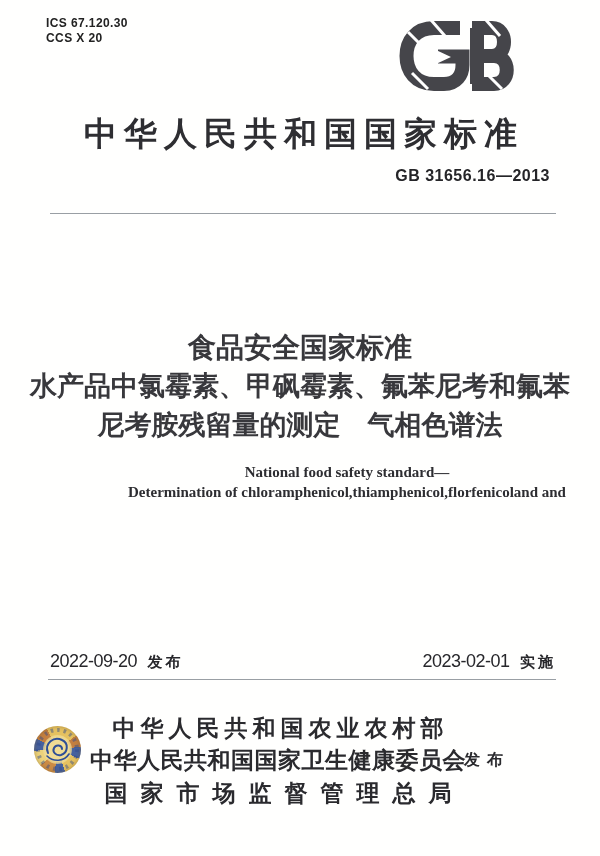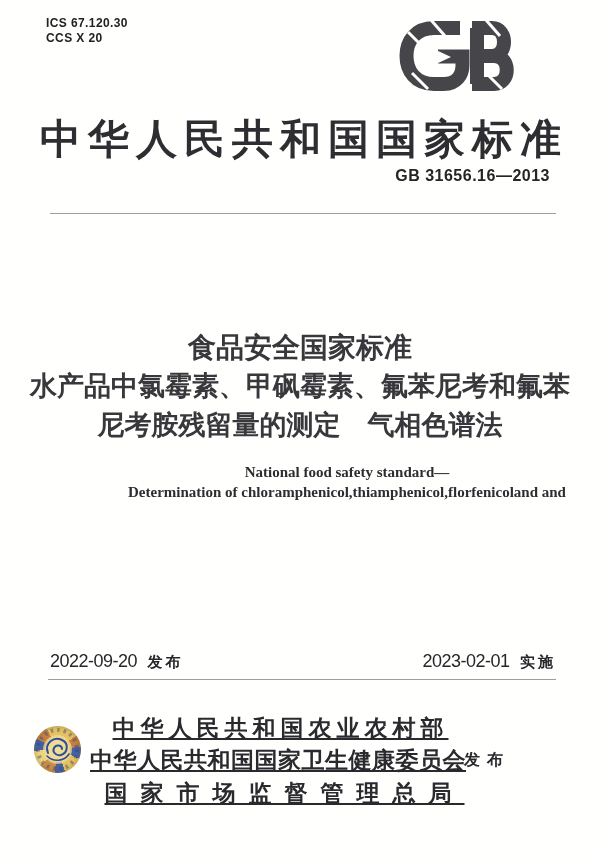--- a/index.html
+++ b/index.html
@@ -11,21 +11,21 @@
   
   .ics{
     position:absolute;left:46px;top:16px;
     font-size:12px;font-weight:bold;line-height:15px;letter-spacing:.4px;color:#222;
   }
   
   .gb-logo{position:absolute;left:398px;top:20px;width:124px;height:72px;}
   
   .std-header{
     position:absolute;top:112px;left:0;width:600px;text-align:center;
-    font-size:41px;font-weight:bold;letter-spacing:7px;padding-left:8px;box-sizing:border-box;
+    font-size:33px;font-weight:bold;letter-spacing:7px;padding-left:8px;box-sizing:border-box;
     color:#2e2e32;white-space:nowrap;
   }
   
   .std-number{
     position:absolute;top:167px;right:50px;
     font-size:16px;font-weight:bold;letter-spacing:.5px;color:#252528;
   }
   .rule{position:absolute;height:1px;background:#999fa4;}
   .rule-top{left:50px;width:506px;top:213px;}
   .rule-bottom{left:48px;width:508px;top:679px;}
@@ -49,21 +49,21 @@
     display:flex;justify-content:space-between;align-items:baseline;gap:32px;
   }
   .dates .dt{font-size:18px;letter-spacing:-.5px;color:#27272b;}
   .dates .lbl{
     font-size:15px;font-weight:bold;letter-spacing:3px;margin-left:6px;color:#27272b;
   }
   
   .publishers{
     position:absolute;top:712px;left:0;width:556px;text-align:center;
     font-family:"Liberation Serif",serif;font-weight:bold;
-    font-size:23px;color:#2a2a2e;white-space:nowrap;text-decoration:underline;
+    font-size:23px;color:#2a2a2e;white-space:nowrap;
   }
   .publishers .p1{letter-spacing:5px;padding-left:5px;line-height:33px;}
   .publishers .p2{letter-spacing:.5px;line-height:32px;}
   .publishers .p3{letter-spacing:13px;padding-left:13px;line-height:34px;}
   .publish-label{
     position:absolute;left:464px;top:750px;
     font-family:"Liberation Serif",serif;font-weight:bold;
     font-size:16px;letter-spacing:7px;color:#2a2a2e;white-space:nowrap;
   }
   

